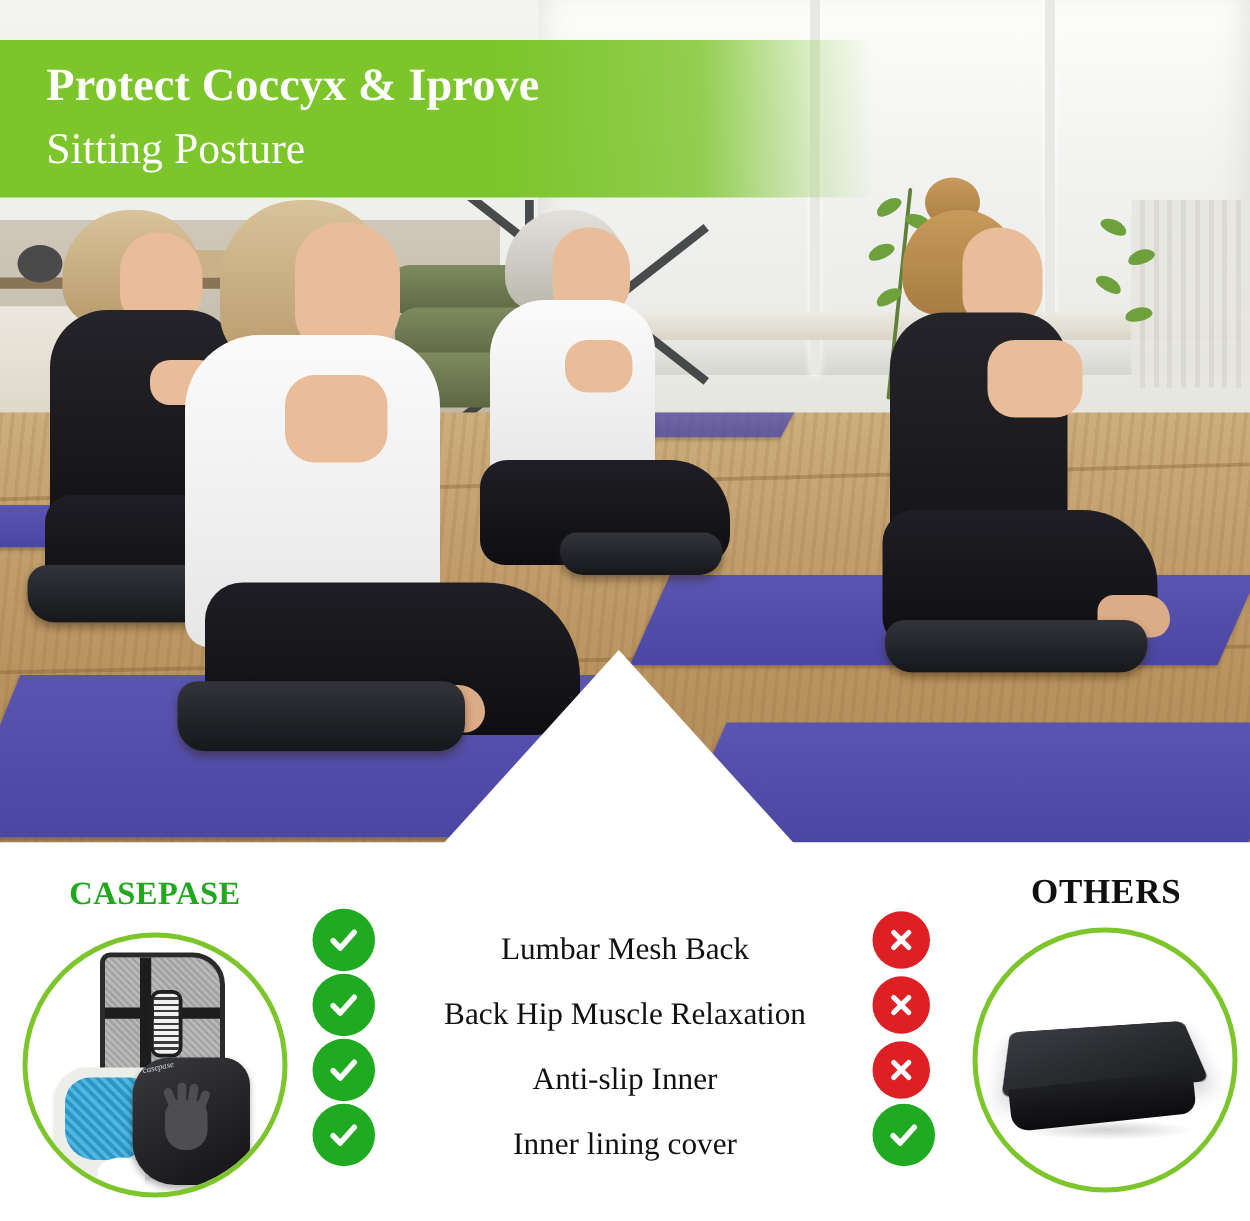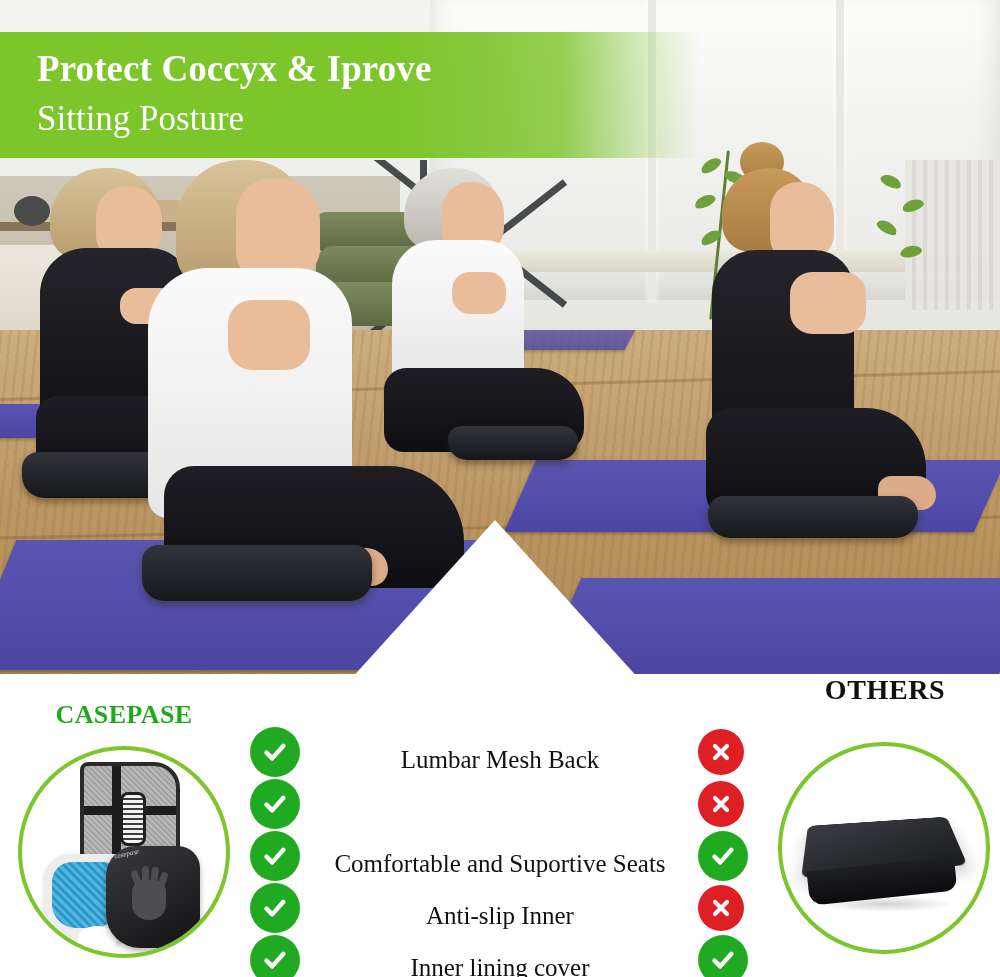--- a/index.html
+++ b/index.html
@@ -89,21 +89,21 @@
   .wedge-tri { position:absolute; left:350px; top:0; width:290px; height:160px;
      background:#ffffff; clip-path:polygon(50% 0%, 100% 100%, 0% 100%); }
   .vs-text { position:absolute; left:0; top:595px; width:1000px; text-align:center;
      font-size:92px; font-weight:bold; color:#0b0b0b; letter-spacing:-2px; line-height:1; }
 
   
   .panel { position:absolute; left:0; top:674px; width:1000px; height:303px; background:#fff; }
 
   .brand-left  { position:absolute; left:26px; top:700px; width:196px; text-align:center;
      font-size:26px; font-weight:bold; color:#22a81f; letter-spacing:.4px; }
-  .brand-right { position:absolute; left:790px; top:674px; width:190px; text-align:center;
+  .brand-right { position:absolute; left:790px; top:698px; width:190px; text-align:center;
      font-size:28px; font-weight:bold; color:#101010; letter-spacing:.6px; }
 
   .prod-circle { position:absolute; border:4px solid #7cc52b; border-radius:50%; background:#fff; }
   #circle-left  { left:18px; top:746px; width:212px; height:212px; }
   #circle-right { left:778px; top:742px; width:212px; height:212px; }
   .circle-inner { position:absolute; inset:0; overflow:hidden; border-radius:50%; }
 
   
   .mesh-back { position:absolute; left:58px; top:12px; width:100px; height:104px;
      background:repeating-linear-gradient(45deg,#b9b9b9 0 2px,#a3a3a3 2px 4px);
@@ -306,36 +306,24 @@
             <path d="M7 7 L19 19 M19 7 L7 19" fill="none" stroke="#ffffff" stroke-width="4.2" stroke-linecap="round"></path>
           </svg>
         </div>
       </div>
       <div class="row">
         <div class="mark left yes">
           <svg width="30" height="30" viewBox="0 0 30 30" aria-hidden="true">
             <path d="M6.5 15.6 L12.2 21.4 L23.4 8.8" fill="none" stroke="#ffffff" stroke-width="4.4" stroke-linecap="round" stroke-linejoin="round"></path>
           </svg>
         </div>
+        <div class="feat">Back Hip Muscle Relaxation</div>
         <div class="mark right no">
           <svg width="26" height="26" viewBox="0 0 26 26" aria-hidden="true">
             <path d="M7 7 L19 19 M19 7 L7 19" fill="none" stroke="#ffffff" stroke-width="4.2" stroke-linecap="round"></path>
-          </svg>
-        </div>
-      </div>
-      <div class="row">
-        <div class="mark left yes">
-          <svg width="30" height="30" viewBox="0 0 30 30" aria-hidden="true">
-            <path d="M6.5 15.6 L12.2 21.4 L23.4 8.8" fill="none" stroke="#ffffff" stroke-width="4.4" stroke-linecap="round" stroke-linejoin="round"></path>
-          </svg>
-        </div>
-        <div class="feat">Comfortable and Suportive Seats</div>
-        <div class="mark right yes">
-          <svg width="30" height="30" viewBox="0 0 30 30" aria-hidden="true">
-            <path d="M6.5 15.6 L12.2 21.4 L23.4 8.8" fill="none" stroke="#ffffff" stroke-width="4.4" stroke-linecap="round" stroke-linejoin="round"></path>
           </svg>
         </div>
       </div>
       <div class="row">
         <div class="mark left yes">
           <svg width="30" height="30" viewBox="0 0 30 30" aria-hidden="true">
             <path d="M6.5 15.6 L12.2 21.4 L23.4 8.8" fill="none" stroke="#ffffff" stroke-width="4.4" stroke-linecap="round" stroke-linejoin="round"></path>
           </svg>
         </div>
         <div class="feat">Anti-slip Inner</div>

